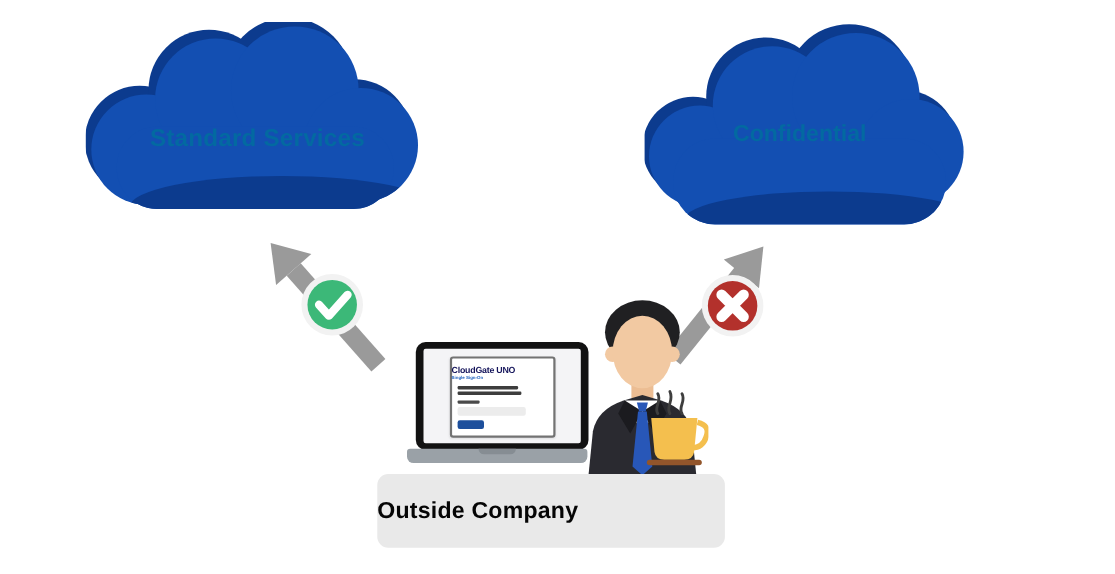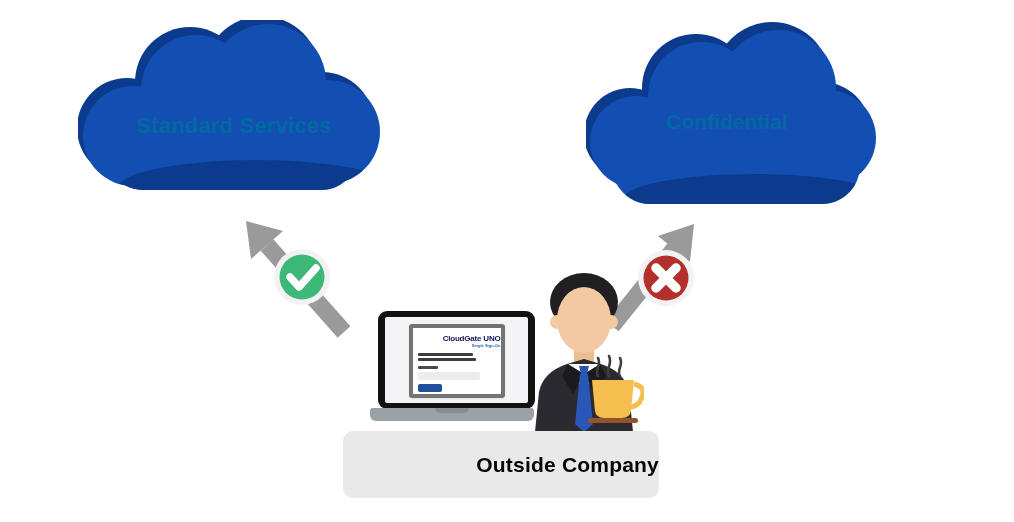--- a/index.html
+++ b/index.html
@@ -35,23 +35,23 @@
     left: 378px; top: 311px; width: 157px; height: 98px;
     background: #121212; border-radius: 9px;
   }
   .laptop-screen {
     position: absolute; left: 7px; top: 6px; right: 7px; bottom: 6px;
     background: #f4f4f6; border-radius: 2px;
   }
   .login-card {
     position: absolute; left: 50%; top: 7px; transform: translateX(-50%);
     width: 96px; height: 74px;
-    background: #ffffff; border: 4px solid #737373; border-radius: 3px;
+    background: #ffffff; border: 2px solid #737373; border-radius: 3px;
     box-shadow: 0 1px 2px rgba(0,0,0,0.08);
-    padding: 6px 0 0 0; text-align: right;
+    padding: 6px 0 0 0; text-align: left;
   }
   .login-logo   { font-size: 8px; font-weight: bold; color: #14145a; letter-spacing: -0.2px; line-height: 9px; }
   .login-tag    { font-size: 4px; font-weight: bold; color: #1b5fbd; line-height: 5px; margin-bottom: 5px; }
   .bar  { height: 3px; background: #3d3d3d; border-radius: 1px; margin: 0 0 2px 5px; }
   .bar1 { width: 55px; }
   .bar2 { width: 58px; margin-bottom: 5px; }
   .bar3 { width: 20px; background: #4a4a4a; margin-bottom: 3px; }
   .login-input  { width: 62px; height: 8px; background: #ececec; border-radius: 2px; margin: 0 0 4px 5px; }
   .login-button { width: 24px; height: 8px; background: #1d4f9c; border-radius: 2px; margin-left: 5px; }
   .laptop-base {
@@ -60,21 +60,21 @@
   }
   .laptop-notch {
     position: absolute; left: 50%; top: 0; transform: translateX(-50%);
     width: 34px; height: 5px; background: #868d93; border-radius: 0 0 5px 5px;
   }
 
   
   .outside-box {
     left: 343px; top: 431px; width: 316px; height: 67px;
     background: #e9e9e9; border-radius: 10px;
-    display: flex; align-items: center; justify-content: flex-end;
+    display: flex; align-items: center; justify-content: flex-start;
     font-size: 21px; font-weight: bold; color: #050505; letter-spacing: 0.2px;
   }
 </style>
 </head>
 <body>
 
 <div class="canvas">
 
   <div class="abs" style="left:78px; top:20px; width:312px; height:178px;">
     <svg width="312" height="178" viewBox="0 0 312 178">

